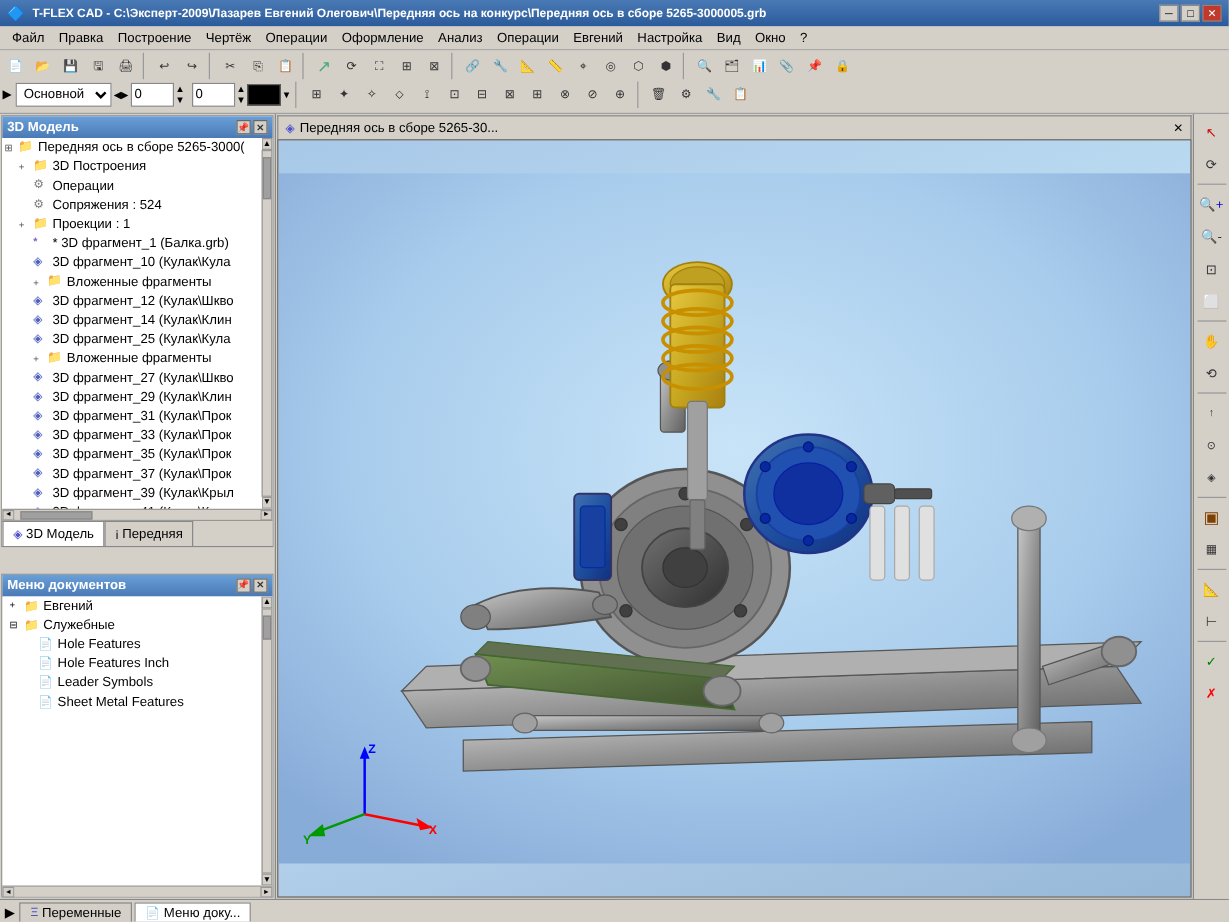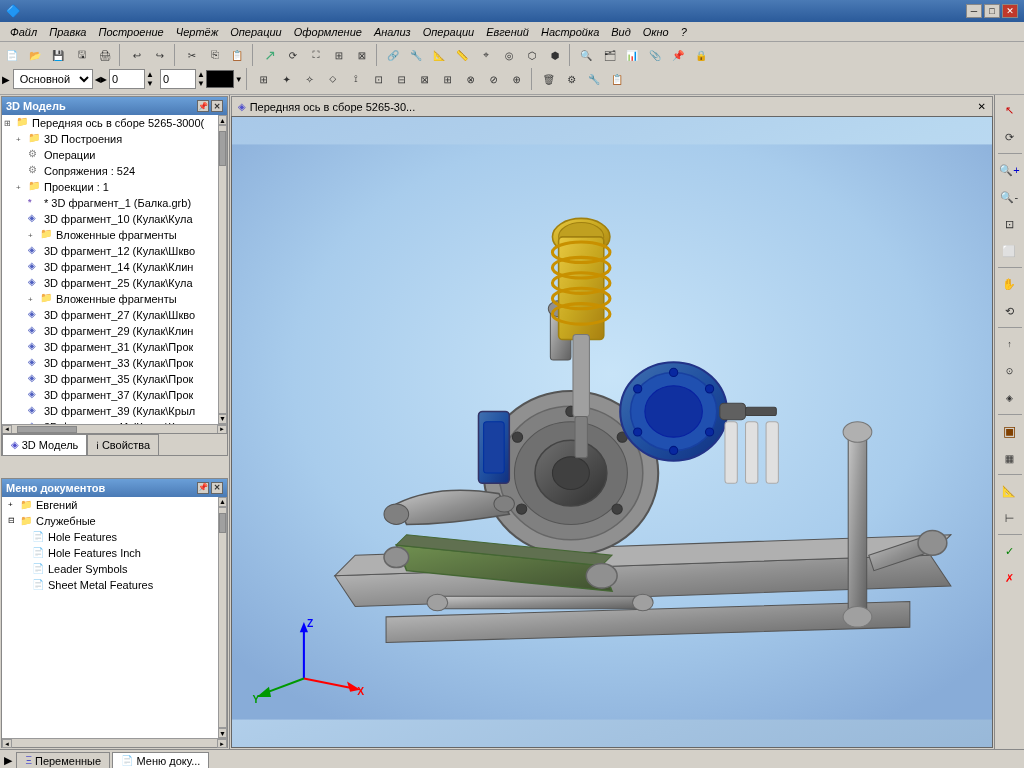--- a/index.html
+++ b/index.html
@@ -30,21 +30,20 @@
       height: 20px;
       display: flex;
       align-items: center;
       padding: 0 4px;
       border-bottom: 1px solid #a0a0a0;
     }
     .menu-item {
       padding: 1px 6px;
       cursor: pointer;
       font-size: 11px;
-      font-style: italic;
     }
 
     
     .toolbar-area {
       background: #d4d0c8;
       border-bottom: 1px solid #a0a0a0;
       padding: 2px 2px;
     }
     .toolbar-row {
       display: flex;
@@ -230,20 +229,21 @@
       flex: 1;
       overflow: hidden;
     }
   </style>
 </head>
 <body>
 
 <div class="title-bar">
   <div class="title-bar-left">
     <span style="font-size:12px;">🔷</span>
+    <span style="font-size:10px; max-width:900px; overflow:hidden; white-space:nowrap; text-overflow:ellipsis;">T-FLEX CAD - C:\Эксперт-2009\Лазарев Евгений Олегович\Передняя ось на конкурс\Передняя ось в сборе 5265-3000005.grb</span>
   </div>
   <div class="title-bar-right">
     <div class="title-btn">─</div>
     <div class="title-btn">□</div>
     <div class="title-btn close">✕</div>
   </div>
 </div>
 
 <div class="menu-bar">
   <div class="menu-item">Файл</div>
@@ -491,21 +491,21 @@
         </div>
         <div style="width:10px; height:9px; background:#d4d0c8; border:1px solid #999; display:flex; align-items:center; justify-content:center; font-size:6px; cursor:pointer;">►</div>
       </div>
       <div class="panel-tabs">
         <div class="panel-tab active">
           <span style="color:#5050cc; font-size:10px;">◈</span>
           <span>3D Модель</span>
         </div>
         <div class="panel-tab">
           <span style="font-size:10px;">ℹ</span>
-          <span>Свойства</span>
+          <span>Передняя</span>
         </div>
       </div>
     </div>
 
     <div class="panel" style="flex:1;margin-top:21px;">
       <div class="panel-header">
         <span>Меню документов</span>
         <div class="panel-header-btns">
           <div class="panel-header-btn">📌</div>
           <div class="panel-header-btn">✕</div>

